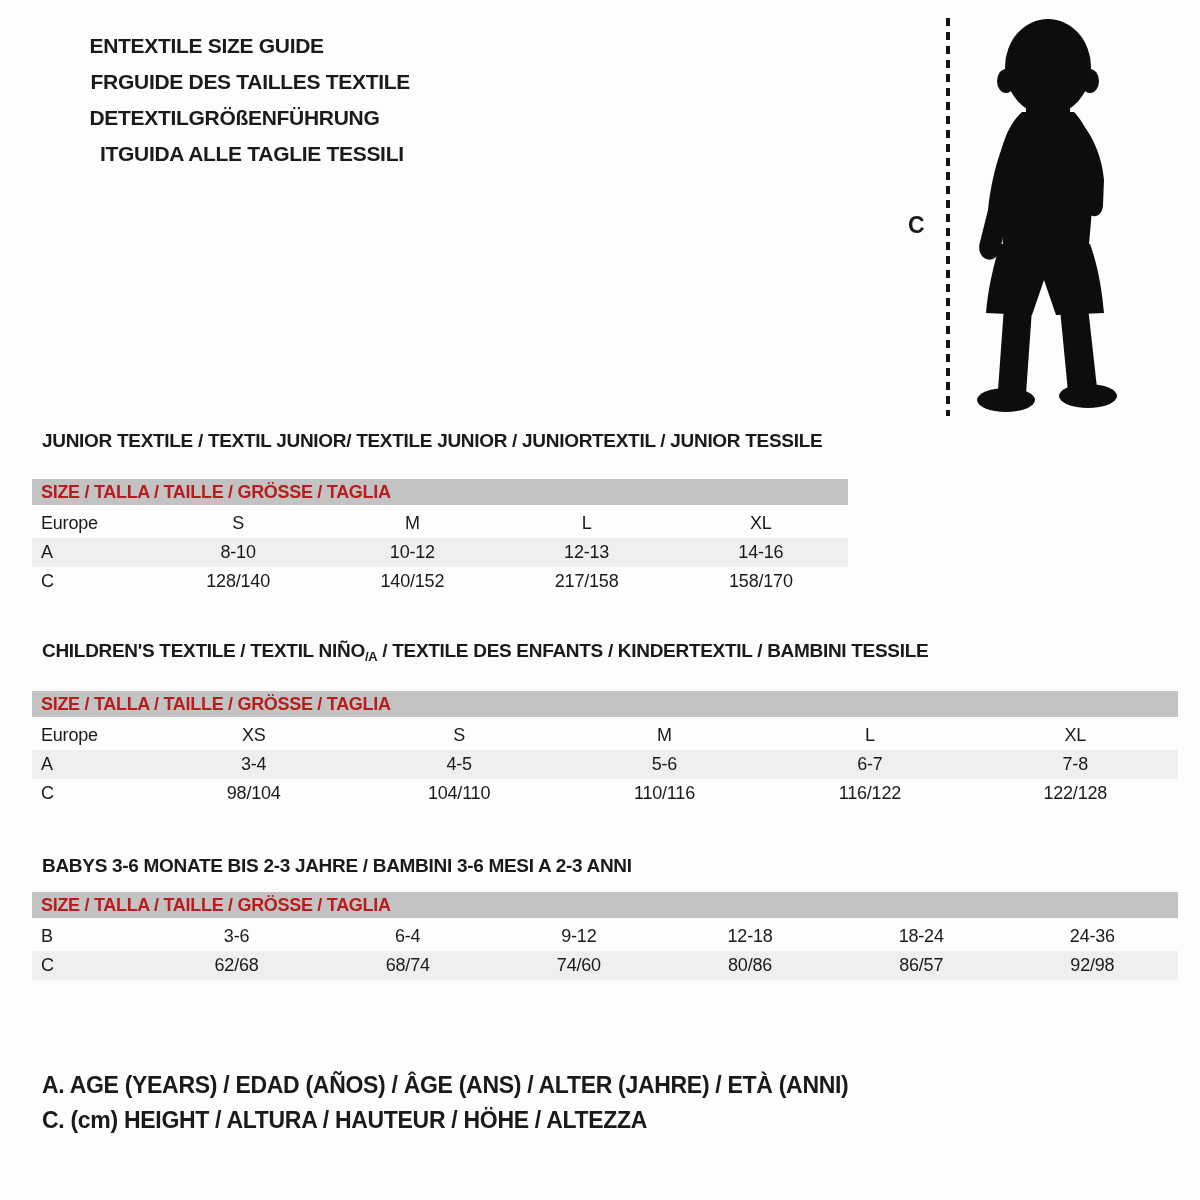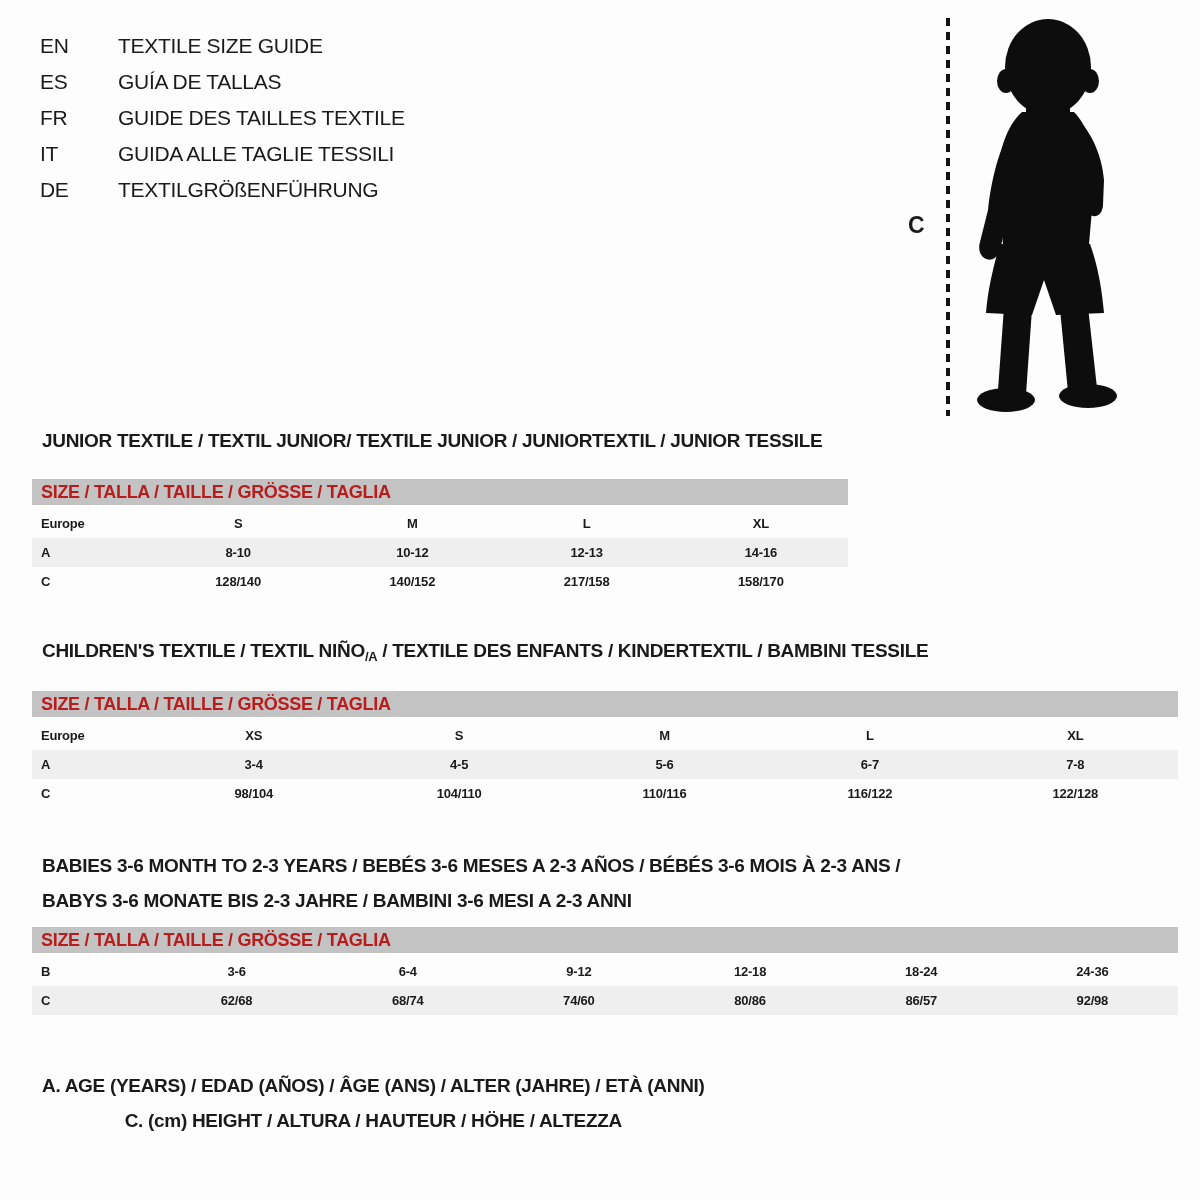--- a/index.html
+++ b/index.html
@@ -7,21 +7,21 @@
     position:relative;
     width:1200px;height:1200px;
     background:#fdfdfd;
     font-family:"Liberation Sans","DejaVu Sans",sans-serif;
     color:#1a1a1a;
     overflow:hidden;
     font-stretch:condensed;
   }
   
   .lang-list{position:absolute;left:40px;top:28px;}
-  .lang-row{display:flex;line-height:36px;font-size:21px;font-weight:400;letter-spacing:-0.3px;}
+  .lang-row{display:flex;line-height:36px;font-size:21px;font-weight:700;letter-spacing:-0.3px;text-align:right;}
   .lang-code{width:78px;}
   
   .measure-line{
     position:absolute;left:946px;top:18px;width:4px;height:398px;
     background:repeating-linear-gradient(180deg,#141414 0 8px,transparent 8px 14px);
   }
   .figure-label{position:absolute;left:908px;top:212px;font-size:23px;font-weight:700;}
   .baby-svg{position:absolute;left:960px;top:14px;}
   
   .section{position:absolute;left:32px;}
@@ -29,57 +29,53 @@
   .section-title .sub{font-size:13px;vertical-align:-4px;}
   .babies .section-title{line-height:35px;}
   .size-bar{
     background:#c3c3c3;height:26px;line-height:26px;
     font-size:18px;font-weight:700;letter-spacing:-0.3px;
     padding-left:9px;margin-top:27px;color:#b91c1c;
   }
   .babies .size-bar{margin-top:9px;}
   table.size-table{border-collapse:collapse;table-layout:fixed;width:100%;margin-top:4px;}
   table.size-table td{
-    height:29px;font-size:13px;font-weight:700;letter-spacing:-0.2px;
+    height:29px;font-size:18px;font-weight:400;letter-spacing:-0.2px;
     text-align:center;padding:0;
   }
   table.size-table td:first-child{width:110px;text-align:left;padding-left:9px;}
   table.size-table tr:nth-child(even){background:#efefef;}
   .junior-sec{top:430px;width:816px;}
   .children-sec{top:640px;width:1146px;}
   .babies{top:848px;width:1146px;}
   
   .legend{position:absolute;left:42px;top:1068px;}
-  .legend-row{font-size:19px;font-weight:700;line-height:35px;letter-spacing:-0.3px;text-align:center;}
+  .legend-row{font-size:23px;font-weight:700;line-height:35px;letter-spacing:-0.3px;}
 </style>
 </head>
 <body>
 
 <div class="page">
 
   <div class="lang-list">
     <div class="lang-row">
       <span class="lang-code">EN</span>
       <span class="lang-label">TEXTILE SIZE GUIDE</span>
     </div>
     <div class="lang-row">
-      <span class="lang-code">ES</span>
-      <span class="lang-label">GUÍA DE TALLAS</span>
-    </div>
-    <div class="lang-row">
       <span class="lang-code">FR</span>
       <span class="lang-label">GUIDE DES TAILLES TEXTILE</span>
     </div>
     <div class="lang-row">
+      <span class="lang-code">DE</span>
+      <span class="lang-label">TEXTILGRÖßENFÜHRUNG</span>
+    </div>
+    <div class="lang-row">
       <span class="lang-code">IT</span>
       <span class="lang-label">GUIDA ALLE TAGLIE TESSILI</span>
-    </div>
-    <div class="lang-row">
-      <span class="lang-code">DE</span>
-      <span class="lang-label">TEXTILGRÖßENFÜHRUNG</span>
     </div>
   </div>
 
   <div class="measure-line"></div>
   <div class="figure-label">C</div>
   <svg class="baby-svg" width="182" height="406" viewBox="0 0 182 406" xmlns="http://www.w3.org/2000/svg">
     <g fill="#0d0d0d">
 
       <ellipse cx="88" cy="53" rx="43" ry="48"></ellipse>
       <ellipse cx="46" cy="67" rx="9" ry="12"></ellipse>
@@ -161,21 +157,20 @@
             <td>110/116</td>
             <td>116/122</td>
             <td>122/128</td>
           </tr>
         </tbody>
     </table>
   </div>
 
   <div class="section babies">
     <div class="section-title">
-      <div>BABIES 3-6 MONTH TO 2-3 YEARS / BEBÉS 3-6 MESES A 2-3 AÑOS / BÉBÉS 3-6 MOIS À 2-3 ANS /</div>
       <div>BABYS 3-6 MONATE BIS 2-3 JAHRE / BAMBINI 3-6 MESI A 2-3 ANNI</div>
     </div>
     <div class="size-bar">SIZE / TALLA / TAILLE / GRÖSSE / TAGLIA</div>
     <table class="size-table">
       <tbody>
           <tr>
             <td>B</td>
             <td>3-6</td>
             <td>6-4</td>
             <td>9-12</td>

